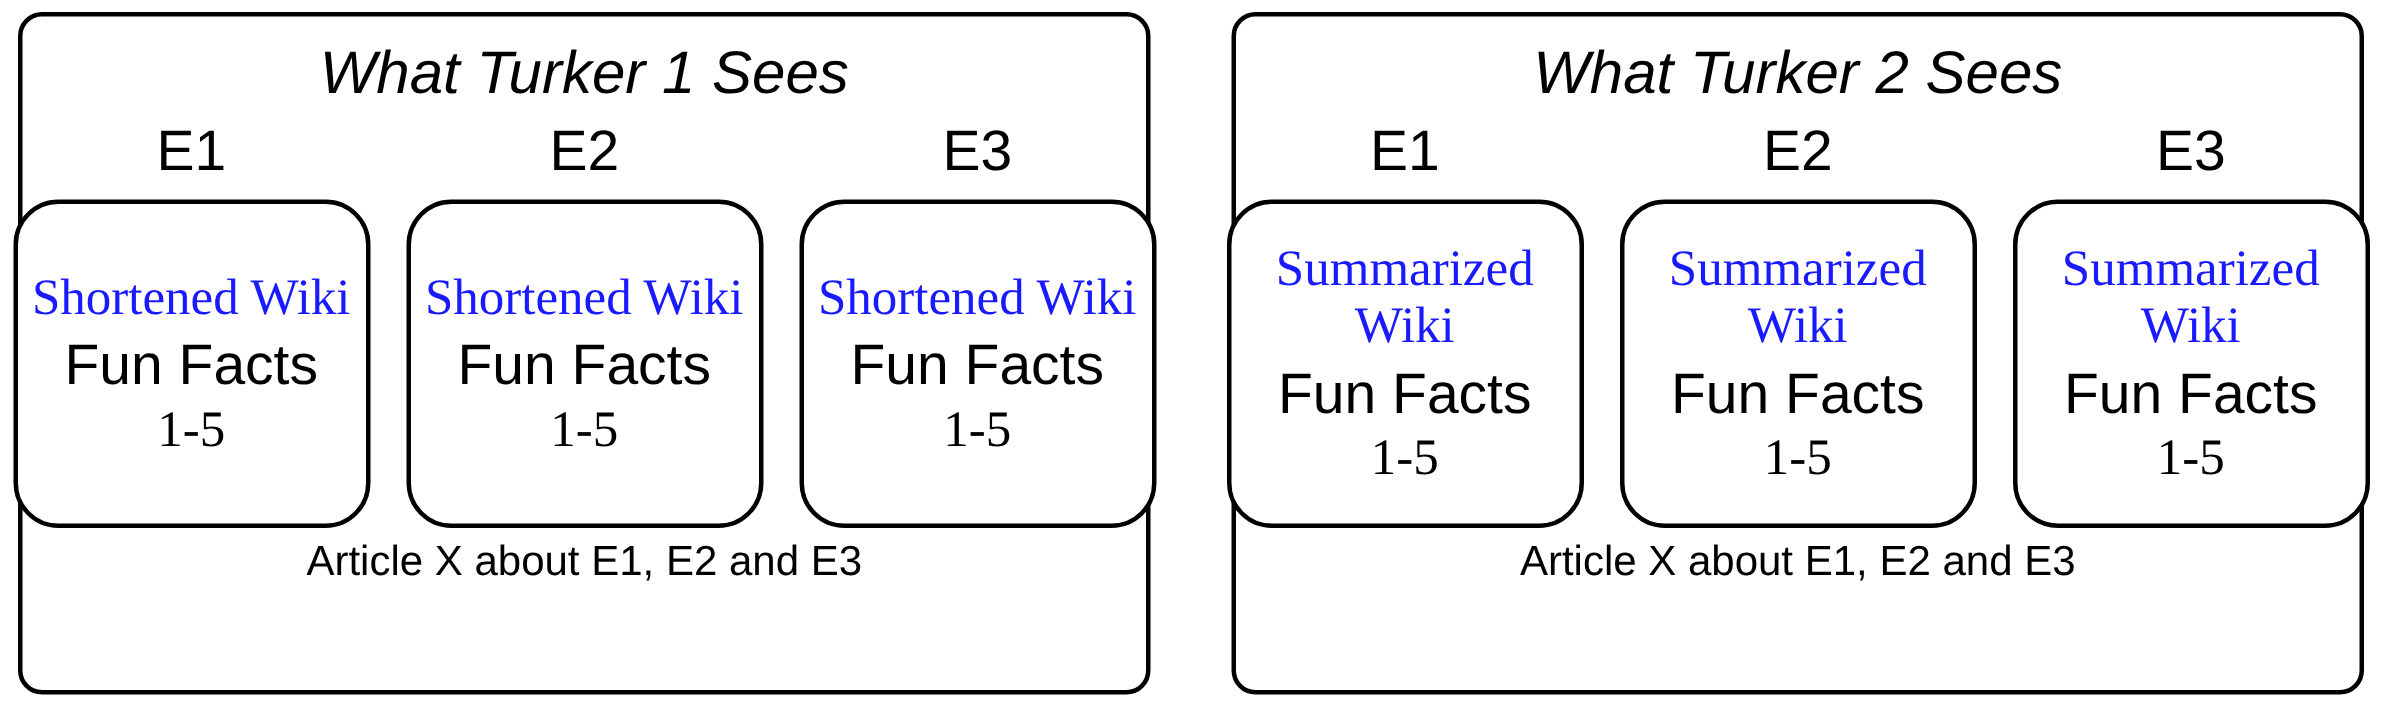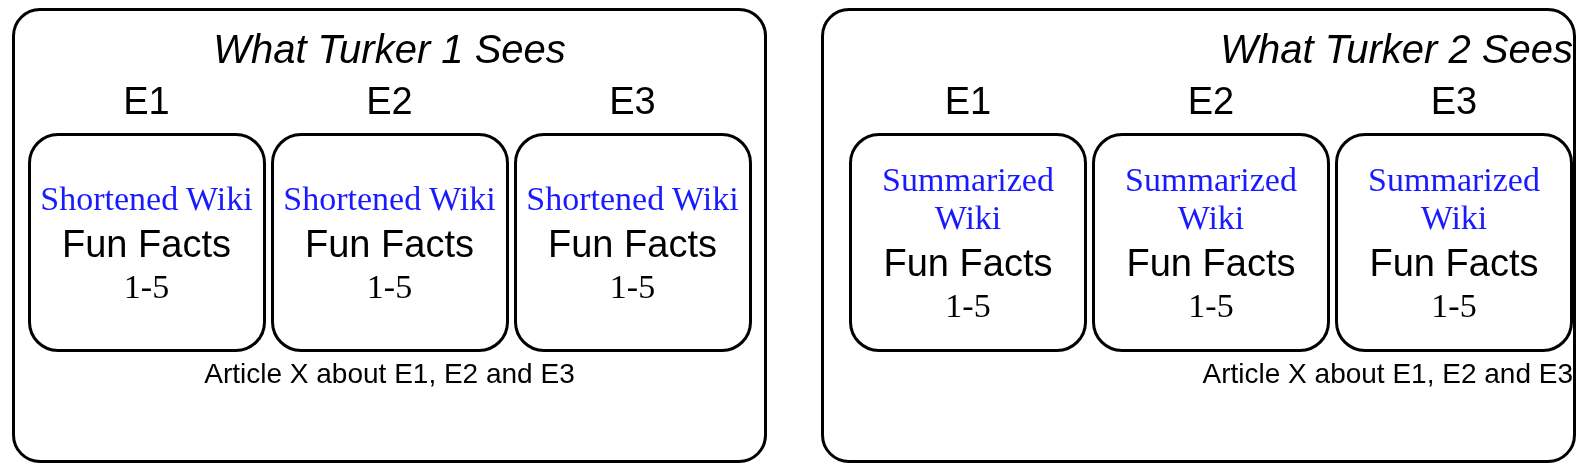--- a/index.html
+++ b/index.html
@@ -13,40 +13,40 @@
     position: relative;
     font-family: "Liberation Sans", sans-serif;
     color: #000000;
   }
   .panel {
     position: absolute;
     top: 8px;
     width: 749px;
     height: 449px;
     border: 3px solid #000000;
-    border-radius: 28px;
+    border-radius: 16px;
     background: #ffffff;
     display: flex;
     flex-direction: column;
     align-items: center;
     box-sizing: content-box;
   }
   .panel-1 { left: 12px; }
-  .panel-2 { left: 821px; align-items: flex-end; }
+  .panel-2 { left: 821px; }
 
   .panel-title {
     font-style: italic;
     font-size: 40px;
     line-height: 1.1;
     margin-top: 16px;
     white-space: nowrap;
   }
   .columns {
     display: flex;
-    gap: 5px;
+    gap: 24px;
     margin-top: 10px;
   }
   .entity-col {
     display: flex;
     flex-direction: column;
     align-items: center;
   }
   .entity-label {
     font-size: 38px;
     line-height: 1.1;

